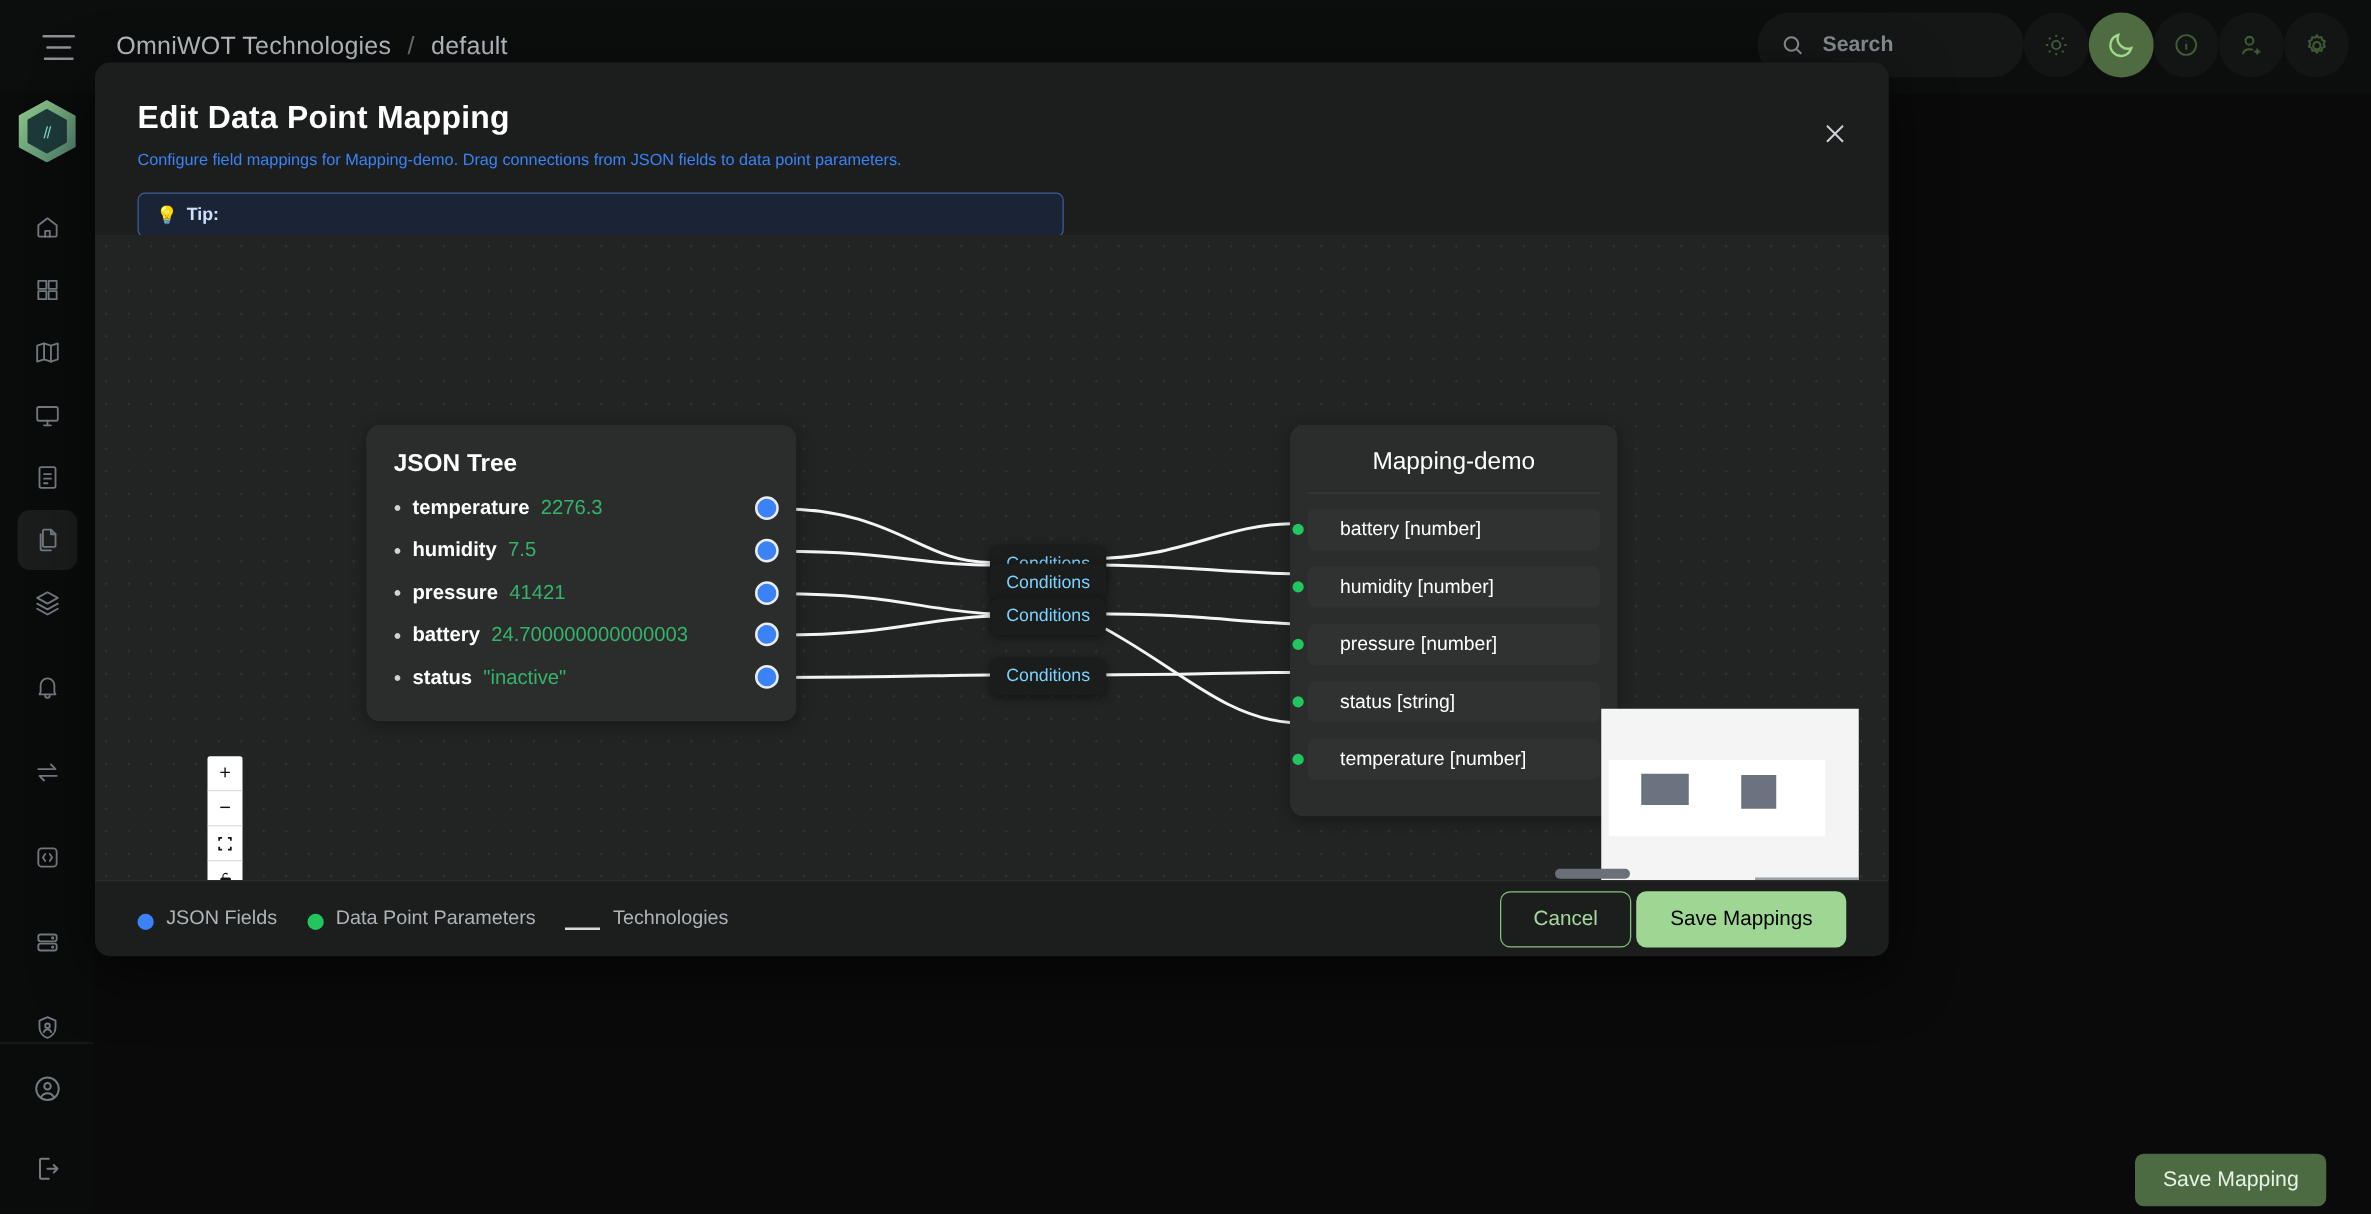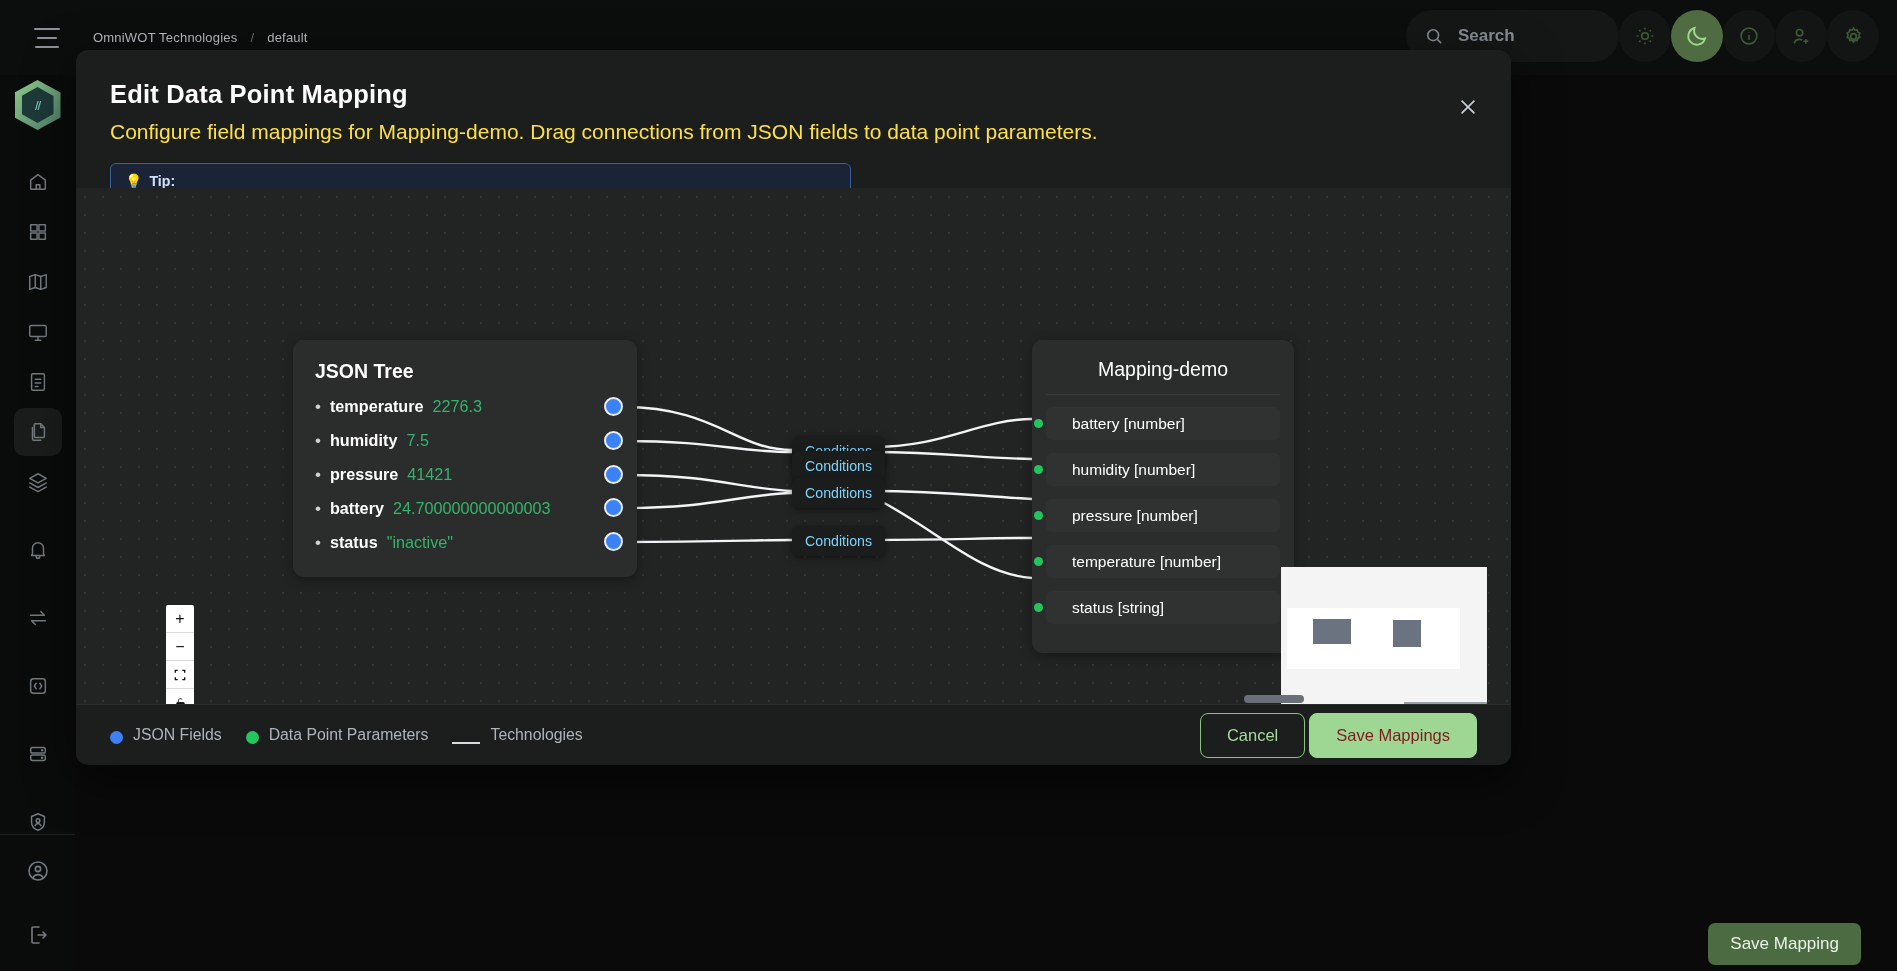--- a/index.html
+++ b/index.html
@@ -17,21 +17,21 @@
     background: #0c0d0d; display: flex; align-items: center;
   }
   .hamburger { margin-left: 34px; width: 26px; height: 20px; display: flex;
     flex-direction: column; justify-content: space-between; cursor: pointer; }
   .hamburger span { display: block; height: 2px; background: #8b9196; border-radius: 1px; }
   .hamburger span:nth-child(1){ width: 26px; }
   .hamburger span:nth-child(2){ width: 20px; margin-left: 3px;}
   .hamburger span:nth-child(3){ width: 24px; margin-left: 1px;}
 
   .breadcrumb { margin-left: 33px; display: flex; align-items: flex-end; gap: 13px;
-    font-size: 13px; color: #b8bfc4; letter-spacing: .2px; }
+    font-size: 20px; color: #b8bfc4; letter-spacing: .2px; }
   .breadcrumb .sep { color: #6a7075; }
 
   .topbar-right { position: absolute; right: 18px; top: 10px; display: flex;
     align-items: center; }
   .searchbox {
     width: 213px; height: 52px; border-radius: 26px; background: #151717;
     display: flex; align-items: center; padding: 0 18px; gap: 14px;
   }
   .searchbox .label { color: #868d92; font-size: 17px; font-weight: bold; }
   .round-btn { width: 52px; height: 52px; border-radius: 50%; background: #131515;
@@ -72,21 +72,21 @@
   }
 
   
   .modal {
     position: absolute; left: 76px; top: 50px; width: 1435px; height: 715px;
     background: #1c1e1e; border-radius: 12px; overflow: hidden;
     box-shadow: 0 14px 48px rgba(0,0,0,.6);
   }
   .modal-head { padding: 30px 34px 0 34px; position: relative; }
   .modal-title { font-size: 25.5px; color: #ffffff; font-weight: bold; letter-spacing:.2px;}
-  .modal-sub { margin-top: 11px; font-size: 21px; color: #fde047; }
+  .modal-sub { margin-top: 11px; font-size: 13px; color: #3b82f6; }
   .close-x { position: absolute; right: 28px; top: 42px; width: 30px; height: 30px;
     display: flex; align-items: center; justify-content: center; cursor: pointer; }
   .tip {
     margin: 19px 34px 0 34px; width: 741px; height: 36px;
     background: #1b2436; border: 1px solid #3b5f99; border-radius: 6px;
     display: flex; align-items: center; padding: 0 14px; gap: 7px;
     font-size: 14.2px; color: #8ab4f8;
   }
   .tip b { color: #cfe0fb; }
   .tip .bulb { font-size: 14px; }
@@ -152,21 +152,21 @@
   .modal-foot { position: absolute; left: 0; bottom: 0; width: 1435px; height: 61px;
     border-top: 1px solid #2a2c2c; display: flex; align-items: center;
     padding: 0 34px; }
   .legend { display: flex; align-items: flex-end; gap: 10px; font-size: 15.8px;
     color: #aeb4b8; margin-right: 24px; }
   .lg-dot { width: 13px; height: 13px; border-radius: 50%; }
   .lg-line { width: 28px; height: 2px; background: #d8dcde; }
   .foot-btns { margin-left: auto; display: flex; gap: 4px; }
   .btn { font-size: 16.5px; border-radius: 8px; padding: 12px 26px; cursor: pointer; }
   .btn-cancel { background: transparent; border: 1px solid #86c47e; color: #a7d99f; }
-  .btn-save { background: #9ed694; border: 1px solid #9ed694; color: #7f1d1d; text-align: center; }
+  .btn-save { background: #9ed694; border: 1px solid #9ed694; color: #000000; text-align: center; }
 </style>
 </head>
 <body>
 
 <div id="root">
 
   <div class="rail">
     <div class="logo">
       <div class="hexa"></div>
         <div class="hexa-in">//</div>
@@ -409,25 +409,25 @@
         <div class="dp-row">
           <span class="gdot"></span>
           <span>humidity [number]</span>
         </div>
         <div class="dp-row">
           <span class="gdot"></span>
           <span>pressure [number]</span>
         </div>
         <div class="dp-row">
           <span class="gdot"></span>
-          <span>temperature [number]</span>
+          <span>status [string]</span>
         </div>
         <div class="dp-row">
           <span class="gdot"></span>
-          <span>status [string]</span>
+          <span>temperature [number]</span>
         </div>
       </div>
 
       <div class="zoom-ctrl">
         <div class="zoom-btn">+</div>
         <div class="zoom-btn">−</div>
         <div class="zoom-btn">
           <svg width="14" height="14" viewBox="0 0 24 24" style="stroke:#111;fill:none;stroke-width:2.4">
               <path d="M4 8V4h4M16 4h4v4M20 16v4h-4M8 20H4v-4"></path>
             </svg>

